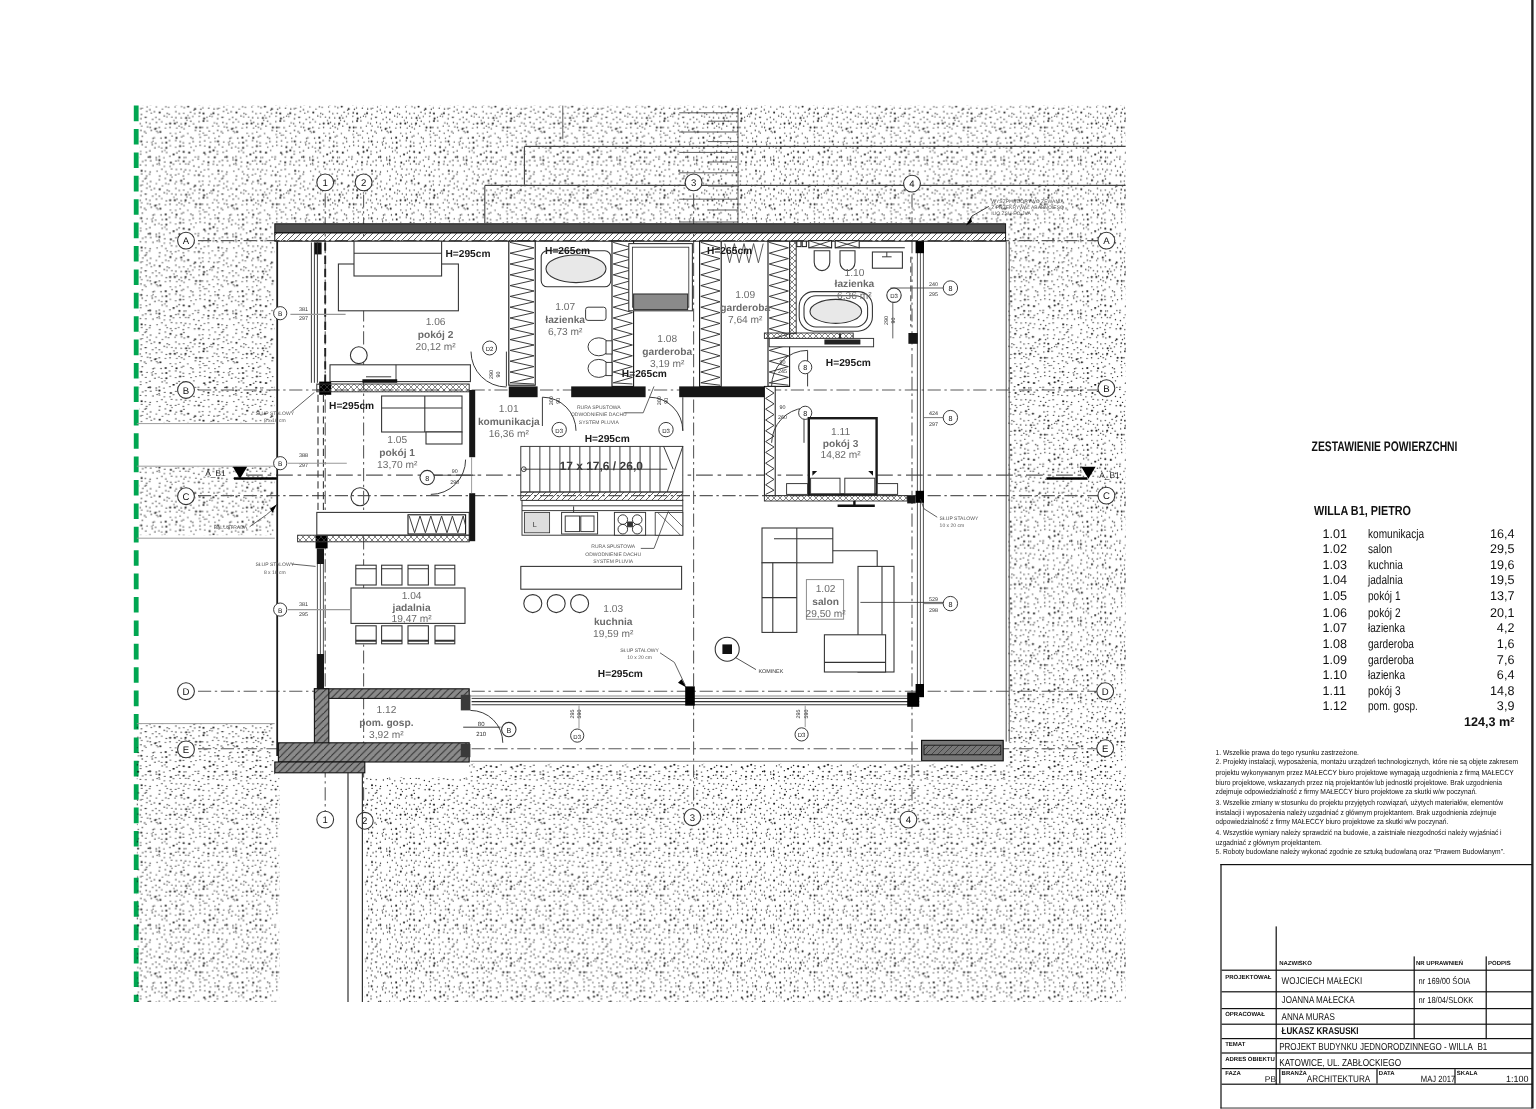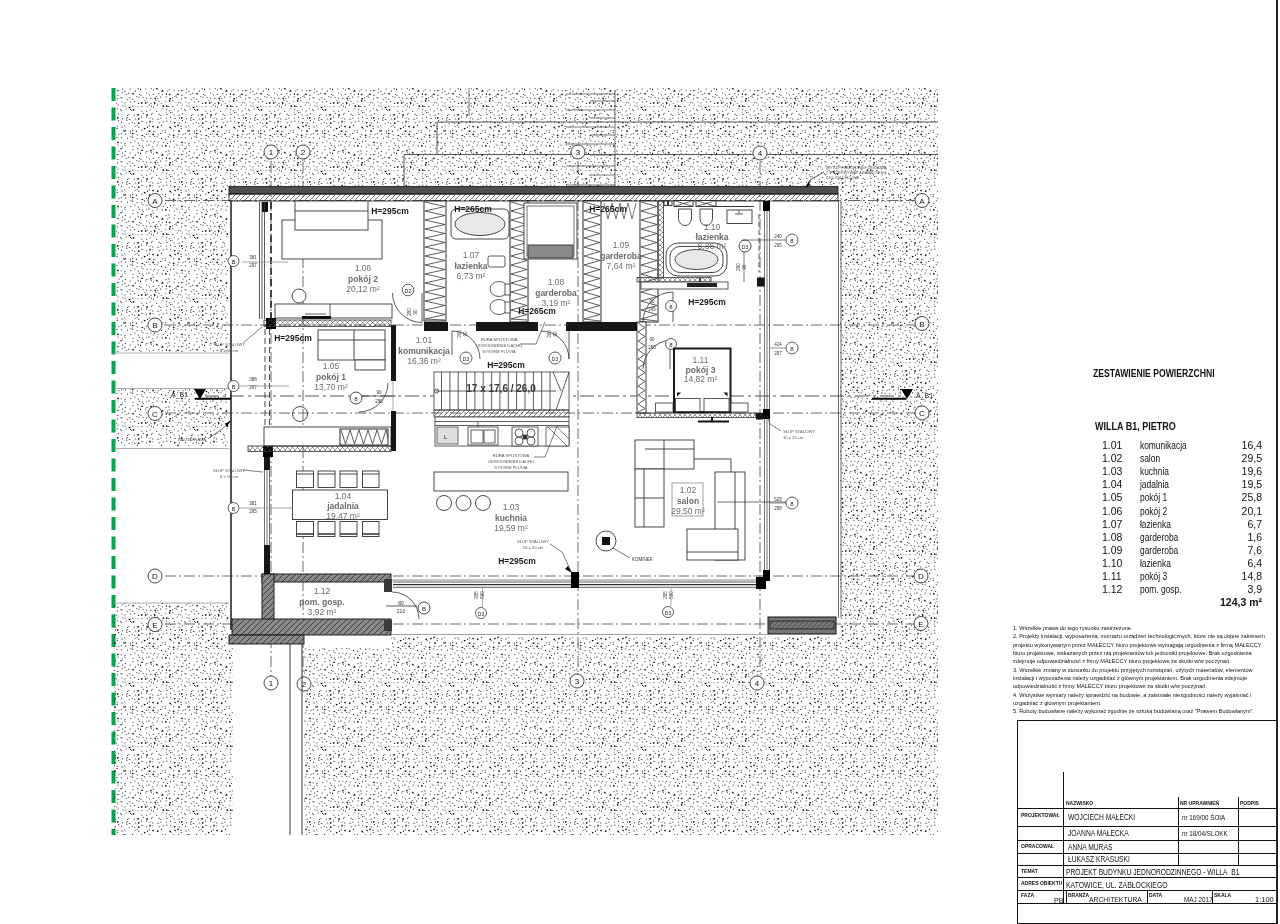--- a/index.html
+++ b/index.html
@@ -994,23 +994,23 @@
 <div class="abs" style="left:1093px;top:367px;font-size:11.5px;font-weight:bold;color:#111;transform:scaleX(0.75);transform-origin:0 0;white-space:nowrap;">ZESTAWIENIE POWIERZCHNI</div>
 
 <div class="abs" style="left:1095px;top:420px;font-size:11px;font-weight:bold;color:#111;transform:scaleX(0.82);transform-origin:0 0;white-space:nowrap;">WILLA B1, PIETRO</div>
 
 <div class="abs tbl" style="left:1102px;top:439px;width:160px;">
 <div style="position:relative;height:157px;">
 <div style="position:absolute;top:0px;width:100%;"><span>1.01</span><span style="position:absolute;left:38px;transform:scaleX(0.8);transform-origin:0 0;white-space:nowrap;">komunikacja</span><span style="position:absolute;right:0;">16,4</span></div>
 <div style="position:absolute;top:13.1px;width:100%;"><span>1.02</span><span style="position:absolute;left:38px;transform:scaleX(0.8);transform-origin:0 0;white-space:nowrap;">salon</span><span style="position:absolute;right:0;">29,5</span></div>
 <div style="position:absolute;top:26.2px;width:100%;"><span>1.03</span><span style="position:absolute;left:38px;transform:scaleX(0.8);transform-origin:0 0;white-space:nowrap;">kuchnia</span><span style="position:absolute;right:0;">19,6</span></div>
 <div style="position:absolute;top:39.3px;width:100%;"><span>1.04</span><span style="position:absolute;left:38px;transform:scaleX(0.8);transform-origin:0 0;white-space:nowrap;">jadalnia</span><span style="position:absolute;right:0;">19,5</span></div>
-<div style="position:absolute;top:52.4px;width:100%;"><span>1.05</span><span style="position:absolute;left:38px;transform:scaleX(0.8);transform-origin:0 0;white-space:nowrap;">pokój 1</span><span style="position:absolute;right:0;">25,8</span></div>
+<div style="position:absolute;top:52.4px;width:100%;"><span>1.05</span><span style="position:absolute;left:38px;transform:scaleX(0.8);transform-origin:0 0;white-space:nowrap;">pokój 1</span><span style="position:absolute;right:0;">13,7</span></div>
 <div style="position:absolute;top:65.5px;width:100%;"><span>1.06</span><span style="position:absolute;left:38px;transform:scaleX(0.8);transform-origin:0 0;white-space:nowrap;">pokój 2</span><span style="position:absolute;right:0;">20,1</span></div>
-<div style="position:absolute;top:78.6px;width:100%;"><span>1.07</span><span style="position:absolute;left:38px;transform:scaleX(0.8);transform-origin:0 0;white-space:nowrap;">łazienka</span><span style="position:absolute;right:0;">6,7</span></div>
+<div style="position:absolute;top:78.6px;width:100%;"><span>1.07</span><span style="position:absolute;left:38px;transform:scaleX(0.8);transform-origin:0 0;white-space:nowrap;">łazienka</span><span style="position:absolute;right:0;">4,2</span></div>
 <div style="position:absolute;top:91.7px;width:100%;"><span>1.08</span><span style="position:absolute;left:38px;transform:scaleX(0.8);transform-origin:0 0;white-space:nowrap;">garderoba</span><span style="position:absolute;right:0;">1,6</span></div>
 <div style="position:absolute;top:104.8px;width:100%;"><span>1.09</span><span style="position:absolute;left:38px;transform:scaleX(0.8);transform-origin:0 0;white-space:nowrap;">garderoba</span><span style="position:absolute;right:0;">7,6</span></div>
 <div style="position:absolute;top:117.9px;width:100%;"><span>1.10</span><span style="position:absolute;left:38px;transform:scaleX(0.8);transform-origin:0 0;white-space:nowrap;">łazienka</span><span style="position:absolute;right:0;">6,4</span></div>
 <div style="position:absolute;top:131px;width:100%;"><span>1.11</span><span style="position:absolute;left:38px;transform:scaleX(0.8);transform-origin:0 0;white-space:nowrap;">pokój 3</span><span style="position:absolute;right:0;">14,8</span></div>
 <div style="position:absolute;top:144.1px;width:100%;"><span>1.12</span><span style="position:absolute;left:38px;transform:scaleX(0.8);transform-origin:0 0;white-space:nowrap;">pom. gosp.</span><span style="position:absolute;right:0;margin-left:36px;">3,9</span></div>
 </div>
 </div>
 
 <div class="abs" style="left:1102px;top:596px;width:160px;text-align:right;font-size:10.5px;font-weight:bold;color:#111;">124,3 m²</div>
 
@@ -1047,21 +1047,21 @@
  <div style="position:absolute;left:0;top:106px;width:100%;height:14px;border-bottom:1px solid #111;box-sizing:border-box;">
   <div style="position:absolute;left:50px;top:2px;font-size:8.2px;transform:scaleX(0.82);transform-origin:0 0;white-space:nowrap;">JOANNA MAŁECKA</div>
   <div style="position:absolute;left:164px;top:2px;font-size:7.4px;transform:scaleX(0.85);transform-origin:0 0;white-space:nowrap;">nr 18/04/SLOKK</div>
  </div>
 
  <div style="position:absolute;left:0;top:120px;width:100%;height:13px;border-bottom:1px solid #111;box-sizing:border-box;">
   <div style="position:absolute;left:3px;top:2px;font-size:5px;font-weight:bold;">OPRACOWAŁ</div>
   <div style="position:absolute;left:50px;top:2px;font-size:8.2px;transform:scaleX(0.82);transform-origin:0 0;white-space:nowrap;">ANNA MURAS</div>
  </div>
 
- <div style="position:absolute;left:0;top:133px;width:100%;height:12px;border-bottom:1px solid #111;box-sizing:border-box;">
+ <div style="position:absolute;left:0;top:133px;width:100%;height:12px;border-bottom:1px solid #111;box-sizing:border-box;font-weight:bold;">
   <div style="position:absolute;left:50px;top:1px;font-size:8.2px;transform:scaleX(0.82);transform-origin:0 0;white-space:nowrap;">ŁUKASZ KRASUSKI</div>
  </div>
 
  <div style="position:absolute;left:0;top:145px;width:100%;height:12px;border-bottom:1px solid #111;box-sizing:border-box;">
   <div style="position:absolute;left:3px;top:2px;font-size:5px;font-weight:bold;">TEMAT</div>
   <div style="position:absolute;left:48px;top:1px;font-size:8.4px;transform:scaleX(0.80);transform-origin:0 0;white-space:nowrap;">PROJEKT BUDYNKU JEDNORODZINNEGO - WILLA&nbsp; B1</div>
  </div>
 
  <div style="position:absolute;left:0;top:157px;width:100%;height:13px;border-bottom:1px solid #111;box-sizing:border-box;">
   <div style="position:absolute;left:3px;top:2px;font-size:5px;font-weight:bold;">ADRES OBIEKTU</div>

